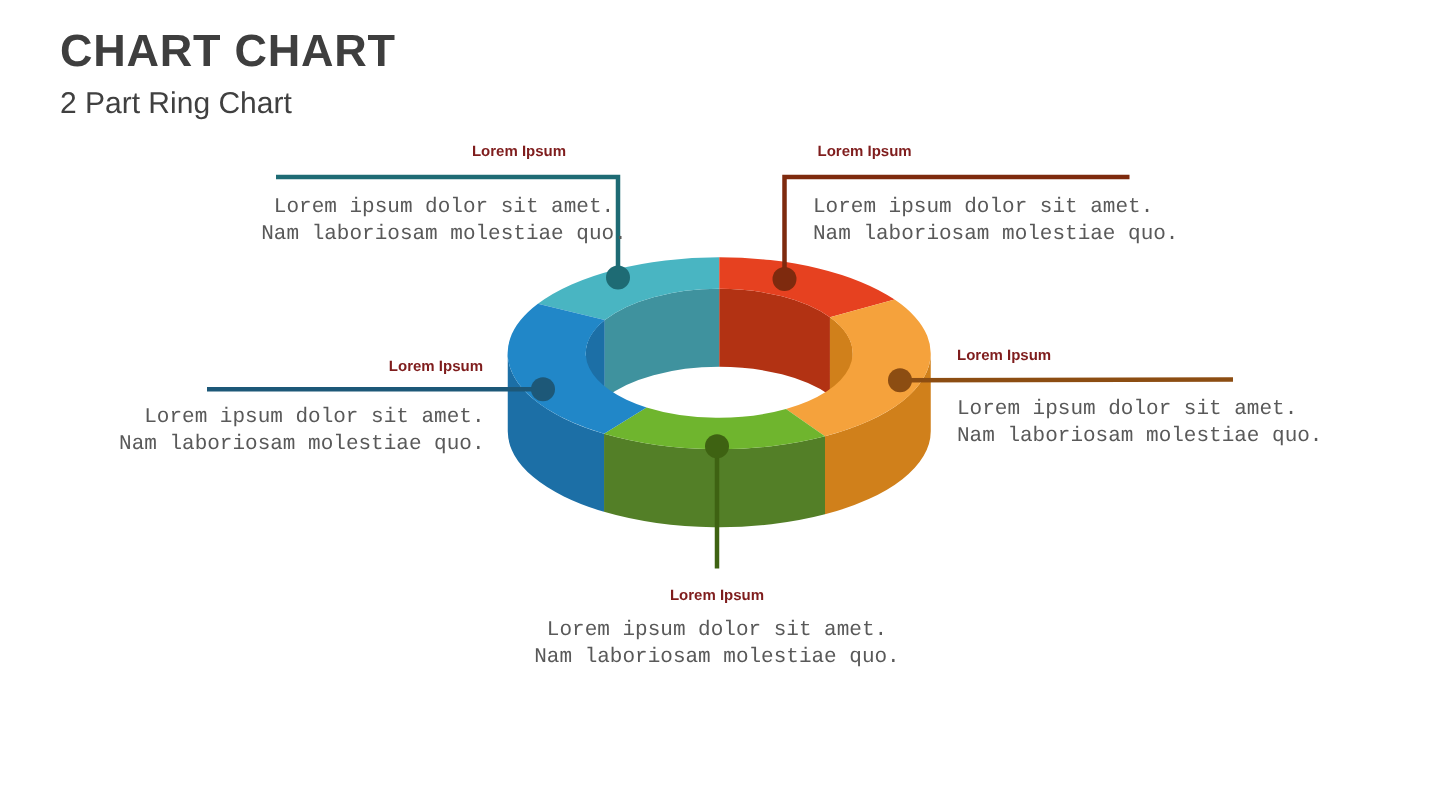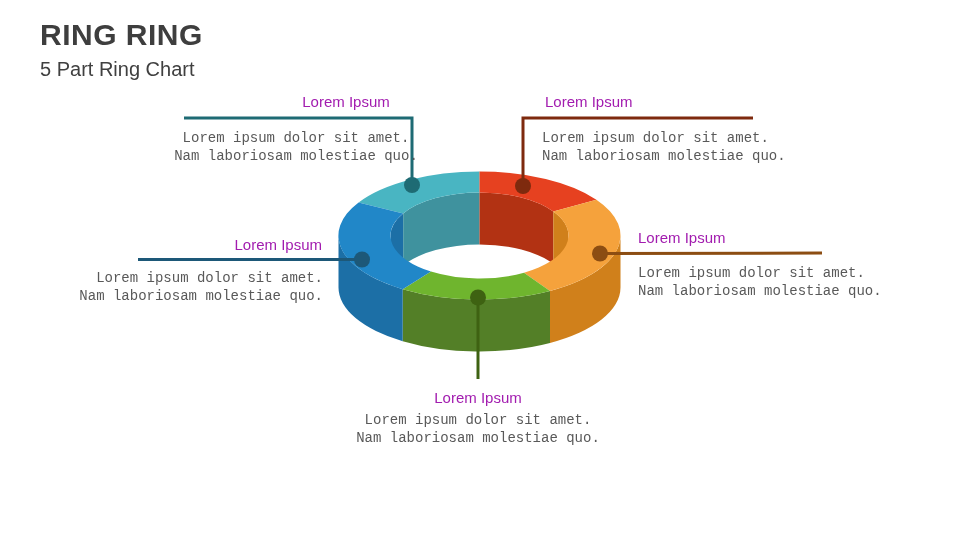--- a/index.html
+++ b/index.html
@@ -10,21 +10,21 @@
   .slide-title{
     position:absolute;left:40px;top:18px;margin:0;
     font-size:30px;font-weight:bold;color:#3e3e3e;letter-spacing:0.5px;
   }
   .slide-subtitle{
     position:absolute;left:40px;top:58px;margin:0;
     font-size:20px;font-weight:normal;color:#404040;
   }
   .ring-svg{position:absolute;left:0;top:0;}
   .c-title{
-    position:absolute;font-size:15px;font-weight:normal;color:#a21caf;
+    position:absolute;font-size:10px;font-weight:bold;color:#7f1d1d;
     line-height:18px;white-space:nowrap;
   }
   .c-desc{
     position:absolute;font-size:14px;color:#595959;line-height:18px;
     white-space:nowrap;
     font-family:Liberation Mono, monospace;
   }
   .tl-title{left:246px;top:93px;width:200px;text-align:center;}
   .tl-desc {left:171px;top:129px;width:250px;text-align:center;}
   .tr-title{left:545px;top:93px;width:220px;text-align:left;}
@@ -34,22 +34,22 @@
   .r-title {left:638px;top:229px;width:200px;text-align:left;}
   .r-desc  {left:638px;top:264px;width:240px;text-align:left;}
   .b-title {left:378px;top:389px;width:200px;text-align:center;}
   .b-desc  {left:353px;top:411px;width:250px;text-align:center;}
 </style>
 </head>
 <body>
 
 <div class="slide">
 
-  <h1 class="slide-title">RING RING</h1>
-  <h2 class="slide-subtitle">5 Part Ring Chart</h2>
+  <h1 class="slide-title">CHART CHART</h1>
+  <h2 class="slide-subtitle">2 Part Ring Chart</h2>
 
   <svg class="ring-svg" width="960" height="540" viewBox="0 0 960 540">
       <path d="M 390.5 235.5 A 89 43 0 0 1 403.2 213.4 L 403.2 265.4 A 89 43 0 0 0 390.5 287.5 Z" fill="#1C6FA6"></path>
       <path d="M 403.2 213.4 A 89 43 0 0 1 479.5 192.5 L 479.5 244.5 A 89 43 0 0 0 403.2 265.4 Z" fill="#3F929E"></path>
       <path d="M 479.5 192.5 A 89 43 0 0 1 553.3 211.5 L 553.3 263.5 A 89 43 0 0 0 479.5 244.5 Z" fill="#B23213"></path>
       <path d="M 553.3 211.5 A 89 43 0 0 1 568.5 235.5 L 568.5 287.5 A 89 43 0 0 0 553.3 263.5 Z" fill="#D0801B"></path>
       <path d="M 620.5 235.5 A 141 64 0 0 1 550.0 290.9 L 550.0 342.9 A 141 64 0 0 0 620.5 287.5 Z" fill="#D0801B"></path>
       <path d="M 550.0 290.9 A 141 64 0 0 1 402.7 289.2 L 402.7 341.2 A 141 64 0 0 0 550.0 342.9 Z" fill="#537F27"></path>
       <path d="M 402.7 289.2 A 141 64 0 0 1 338.5 235.5 L 338.5 287.5 A 141 64 0 0 0 402.7 341.2 Z" fill="#1C6FA6"></path>
       <path d="M 358.6 202.5 A 141 64 0 0 1 479.5 171.5 L 479.5 192.5 A 89 43 0 0 0 403.2 213.4 Z" fill="#49B5C2"></path>

